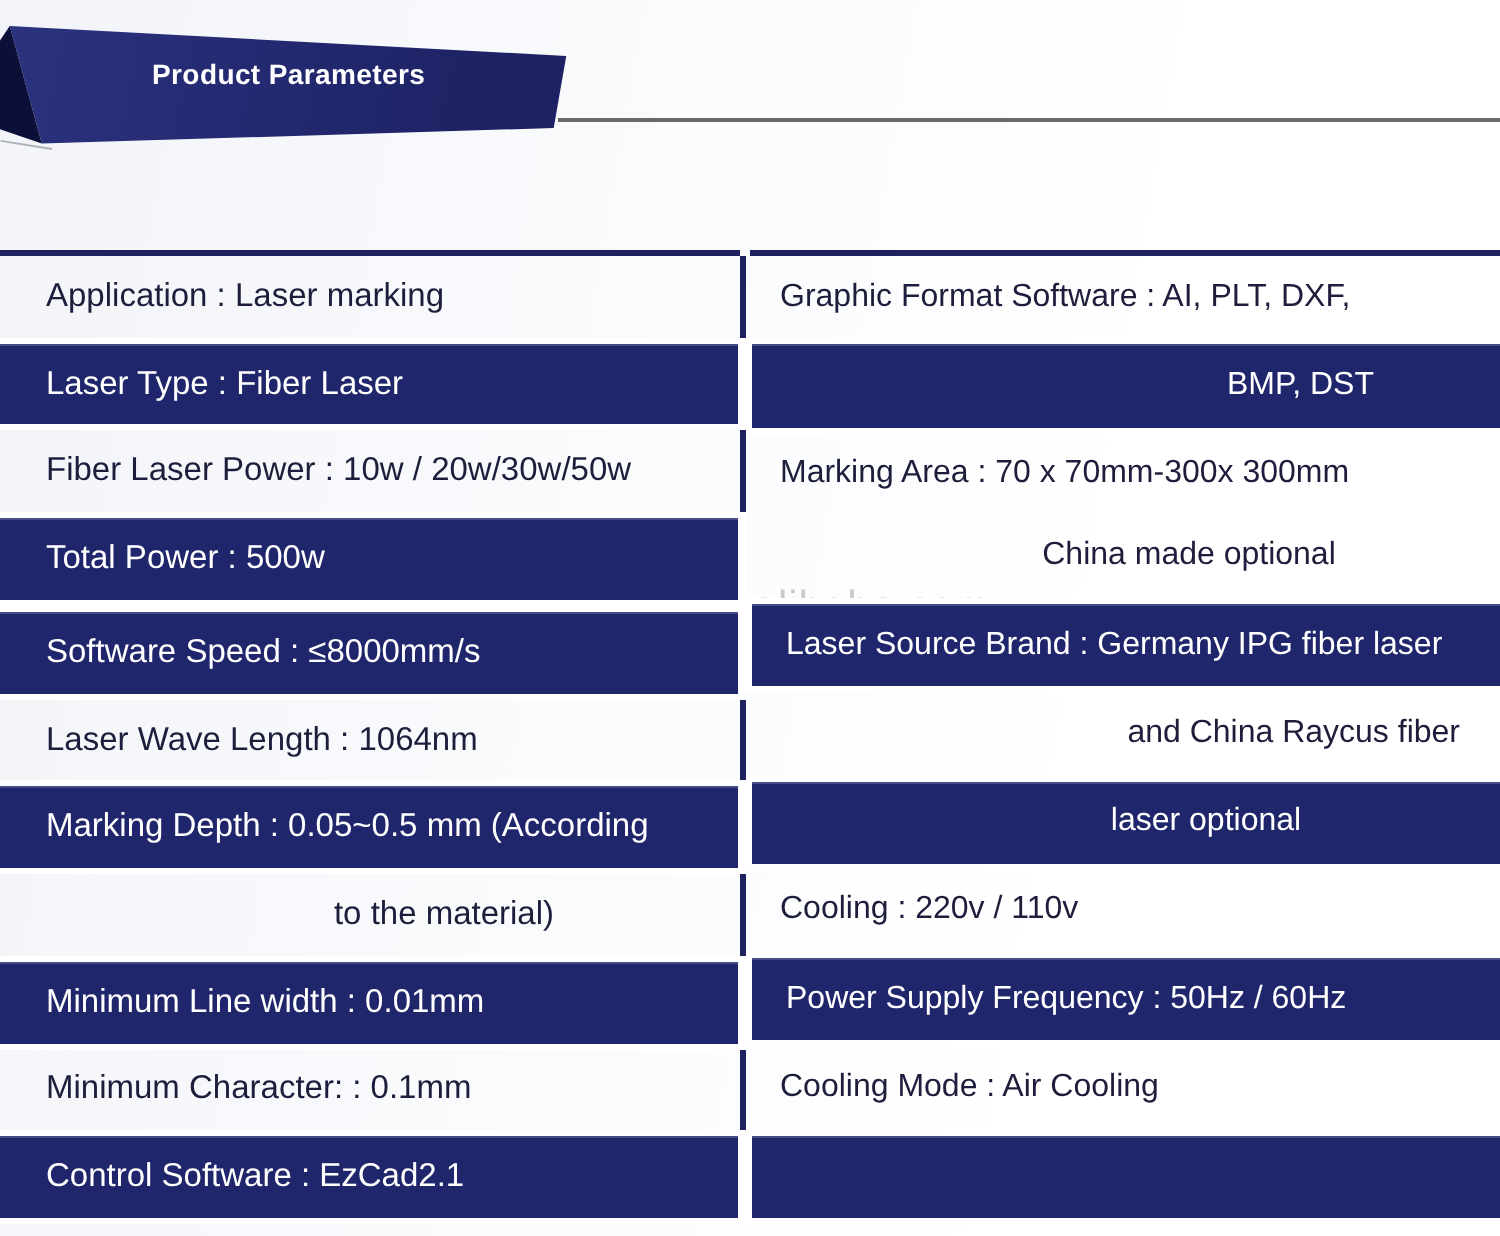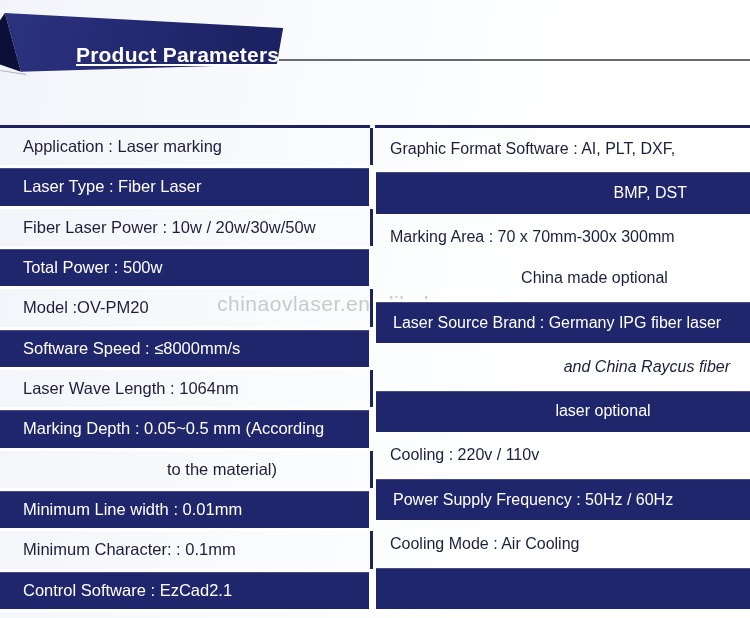--- a/index.html
+++ b/index.html
@@ -13,22 +13,22 @@
   .banner-main{
     position:absolute;inset:0;
     background:linear-gradient(102deg,var(--banner-hi) 0%,var(--banner-lo) 85%);
     clip-path:polygon(1.7% 0%,99% 25%,96.8% 85%,7.3% 98%);
   }
   .banner-fold{
     position:absolute;inset:0;background:var(--fold);
     clip-path:polygon(1.7% 0%,7.3% 98%,0% 86%,0% 12%);
   }
   .banner-title{
-    position:absolute;left:76px;top:30px;
-    font-size:21px;font-weight:700;color:#ffffff;letter-spacing:.2px;white-space:nowrap;text-decoration:underline;
+    position:absolute;left:76px;top:16px;
+    font-size:14px;font-weight:700;color:#ffffff;letter-spacing:.2px;white-space:nowrap;
   }
   .banner-tail{
     position:absolute;left:0;top:74px;width:26px;height:1px;
     background:rgba(90,95,110,.45);transform:rotate(9deg);transform-origin:right center;
   }
   .hline{position:absolute;left:279px;top:59px;width:471px;height:2px;background:#6a6a6a;}
   
   .watermark{
     position:absolute;left:217px;top:292px;z-index:1;
     font-size:21px;color:var(--wm);letter-spacing:.5px;white-space:nowrap;
@@ -74,36 +74,35 @@
 
   <div class="tablewrap">
     <div class="topborder seg-left"></div>
     <div class="topborder seg-right"></div>
     <div class="cols">
       <div class="col col-left" id="col-left">
           <div class="row light">Application : Laser marking</div>
           <div class="row dark">Laser Type : Fiber Laser</div>
           <div class="row light">Fiber Laser Power : 10w / 20w/30w/50w</div>
           <div class="row dark">Total Power : 500w</div>
-          <div class="row light">Model :OV-PM20</div>
           <div class="row dark">Software Speed : ≤8000mm/s</div>
           <div class="row light">Laser Wave Length : 1064nm</div>
           <div class="row dark">Marking Depth : 0.05~0.5 mm (According</div>
           <div class="row light" style="justify-content: center; padding-left: 74px;">to the material)</div>
           <div class="row dark">Minimum Line width : 0.01mm</div>
           <div class="row light">Minimum Character: : 0.1mm</div>
           <div class="row dark">Control Software : EzCad2.1</div>
         </div>
       <div class="col col-right" id="col-right">
           <div class="row light">Graphic Format Software : AI, PLT, DXF,</div>
           <div class="row dark" style="justify-content: flex-end; padding-left: 0px; padding-right: 63px;">BMP, DST</div>
           <div class="row light">Marking Area : 70 x 70mm-300x 300mm</div>
           <div class="row light" style="justify-content: center; padding-left: 66px;">China made optional</div>
           <div class="row dark">Laser Source Brand : Germany IPG fiber laser</div>
-          <div class="row light" style="justify-content: flex-end; padding-left: 0px; padding-right: 20px; font-style: italic;">and China Raycus fiber</div>
+          <div class="row light" style="justify-content: flex-end; padding-left: 0px; padding-right: 20px;">and China Raycus fiber</div>
           <div class="row dark" style="justify-content: center; padding-left: 80px;">laser optional</div>
           <div class="row light">Cooling : 220v / 110v</div>
           <div class="row dark">Power Supply Frequency : 50Hz / 60Hz</div>
           <div class="row light">Cooling Mode : Air Cooling</div>
           <div class="row dark"></div>
         </div>
     </div>
   </div>
 
 </div>

